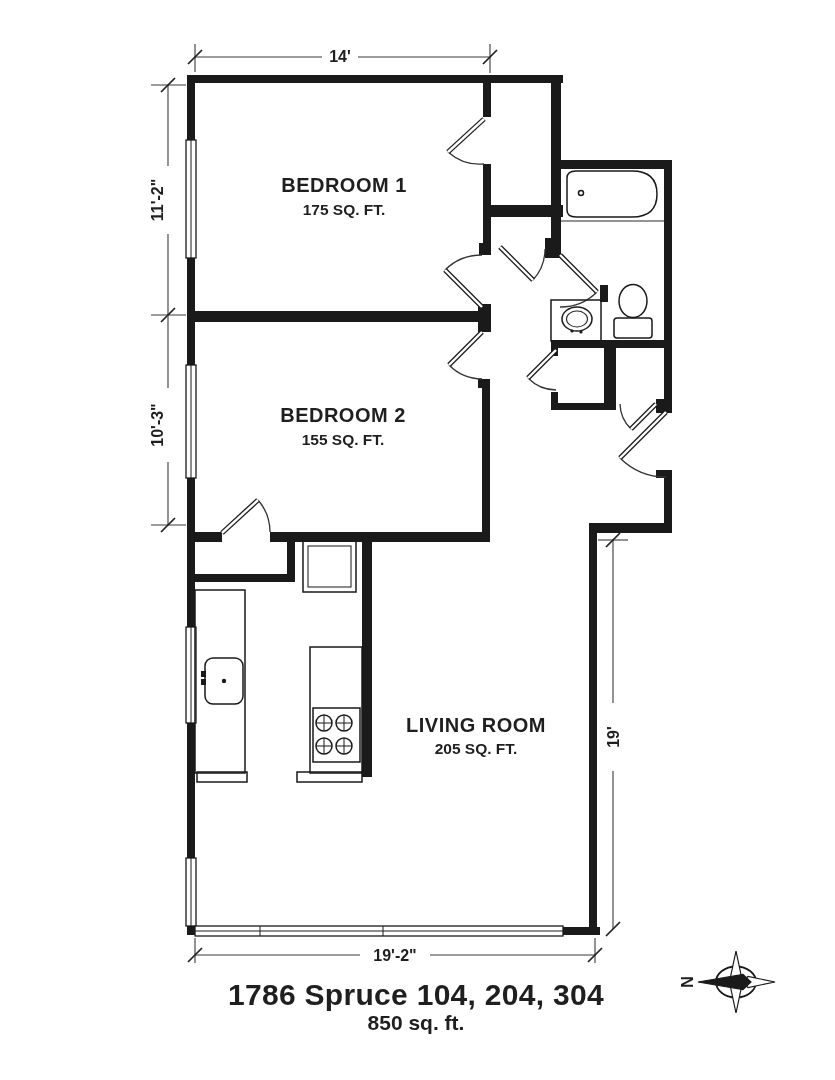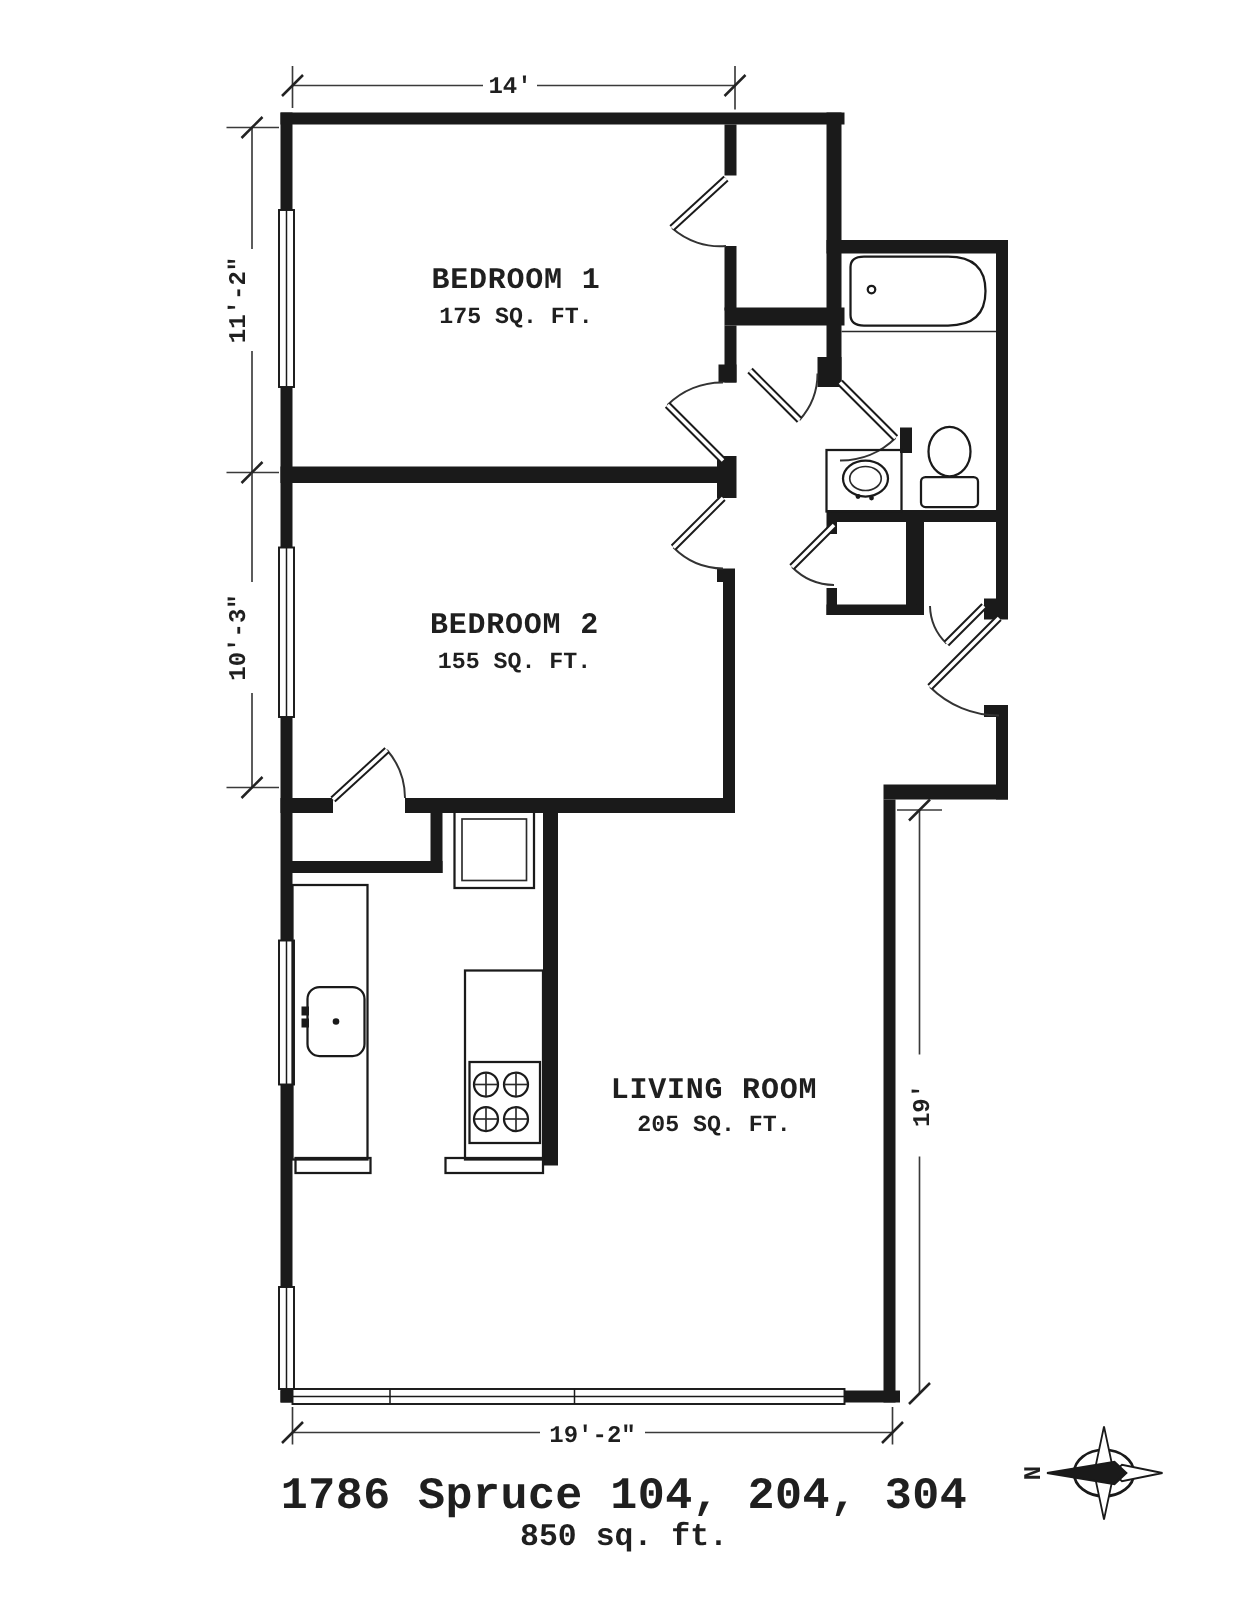--- a/index.html
+++ b/index.html
@@ -1,17 +1,17 @@
 <!DOCTYPE html>
 <html><head>
 <meta charset="utf-8">
 <style>
   html,body{margin:0;padding:0;background:#ffffff;}
   .page{position:relative;width:835px;height:1080px;background:#ffffff;overflow:hidden;
-        font-family:Liberation Mono, monospace;}
+        font-family:Liberation Sans, sans-serif;}
   svg{display:block;}
   .wall{fill:#1a1a1a;stroke:none;}
   .thin{fill:none;stroke:#1a1a1a;stroke-width:1.5;}
   .thin-lt{fill:none;stroke:#2a2a2a;stroke-width:1.1;}
   .arc{fill:none;stroke:#333333;stroke-width:1.3;}
   .leaf-outer{stroke:#1a1a1a;stroke-width:5;}
   .leaf-inner{stroke:#ffffff;stroke-width:2.4;}
   .win{fill:#ffffff;stroke:#1a1a1a;stroke-width:1.3;}
   .winline{stroke:#1a1a1a;stroke-width:1;}
   .dim{stroke:#3a3a3a;stroke-width:1.1;fill:none;}

